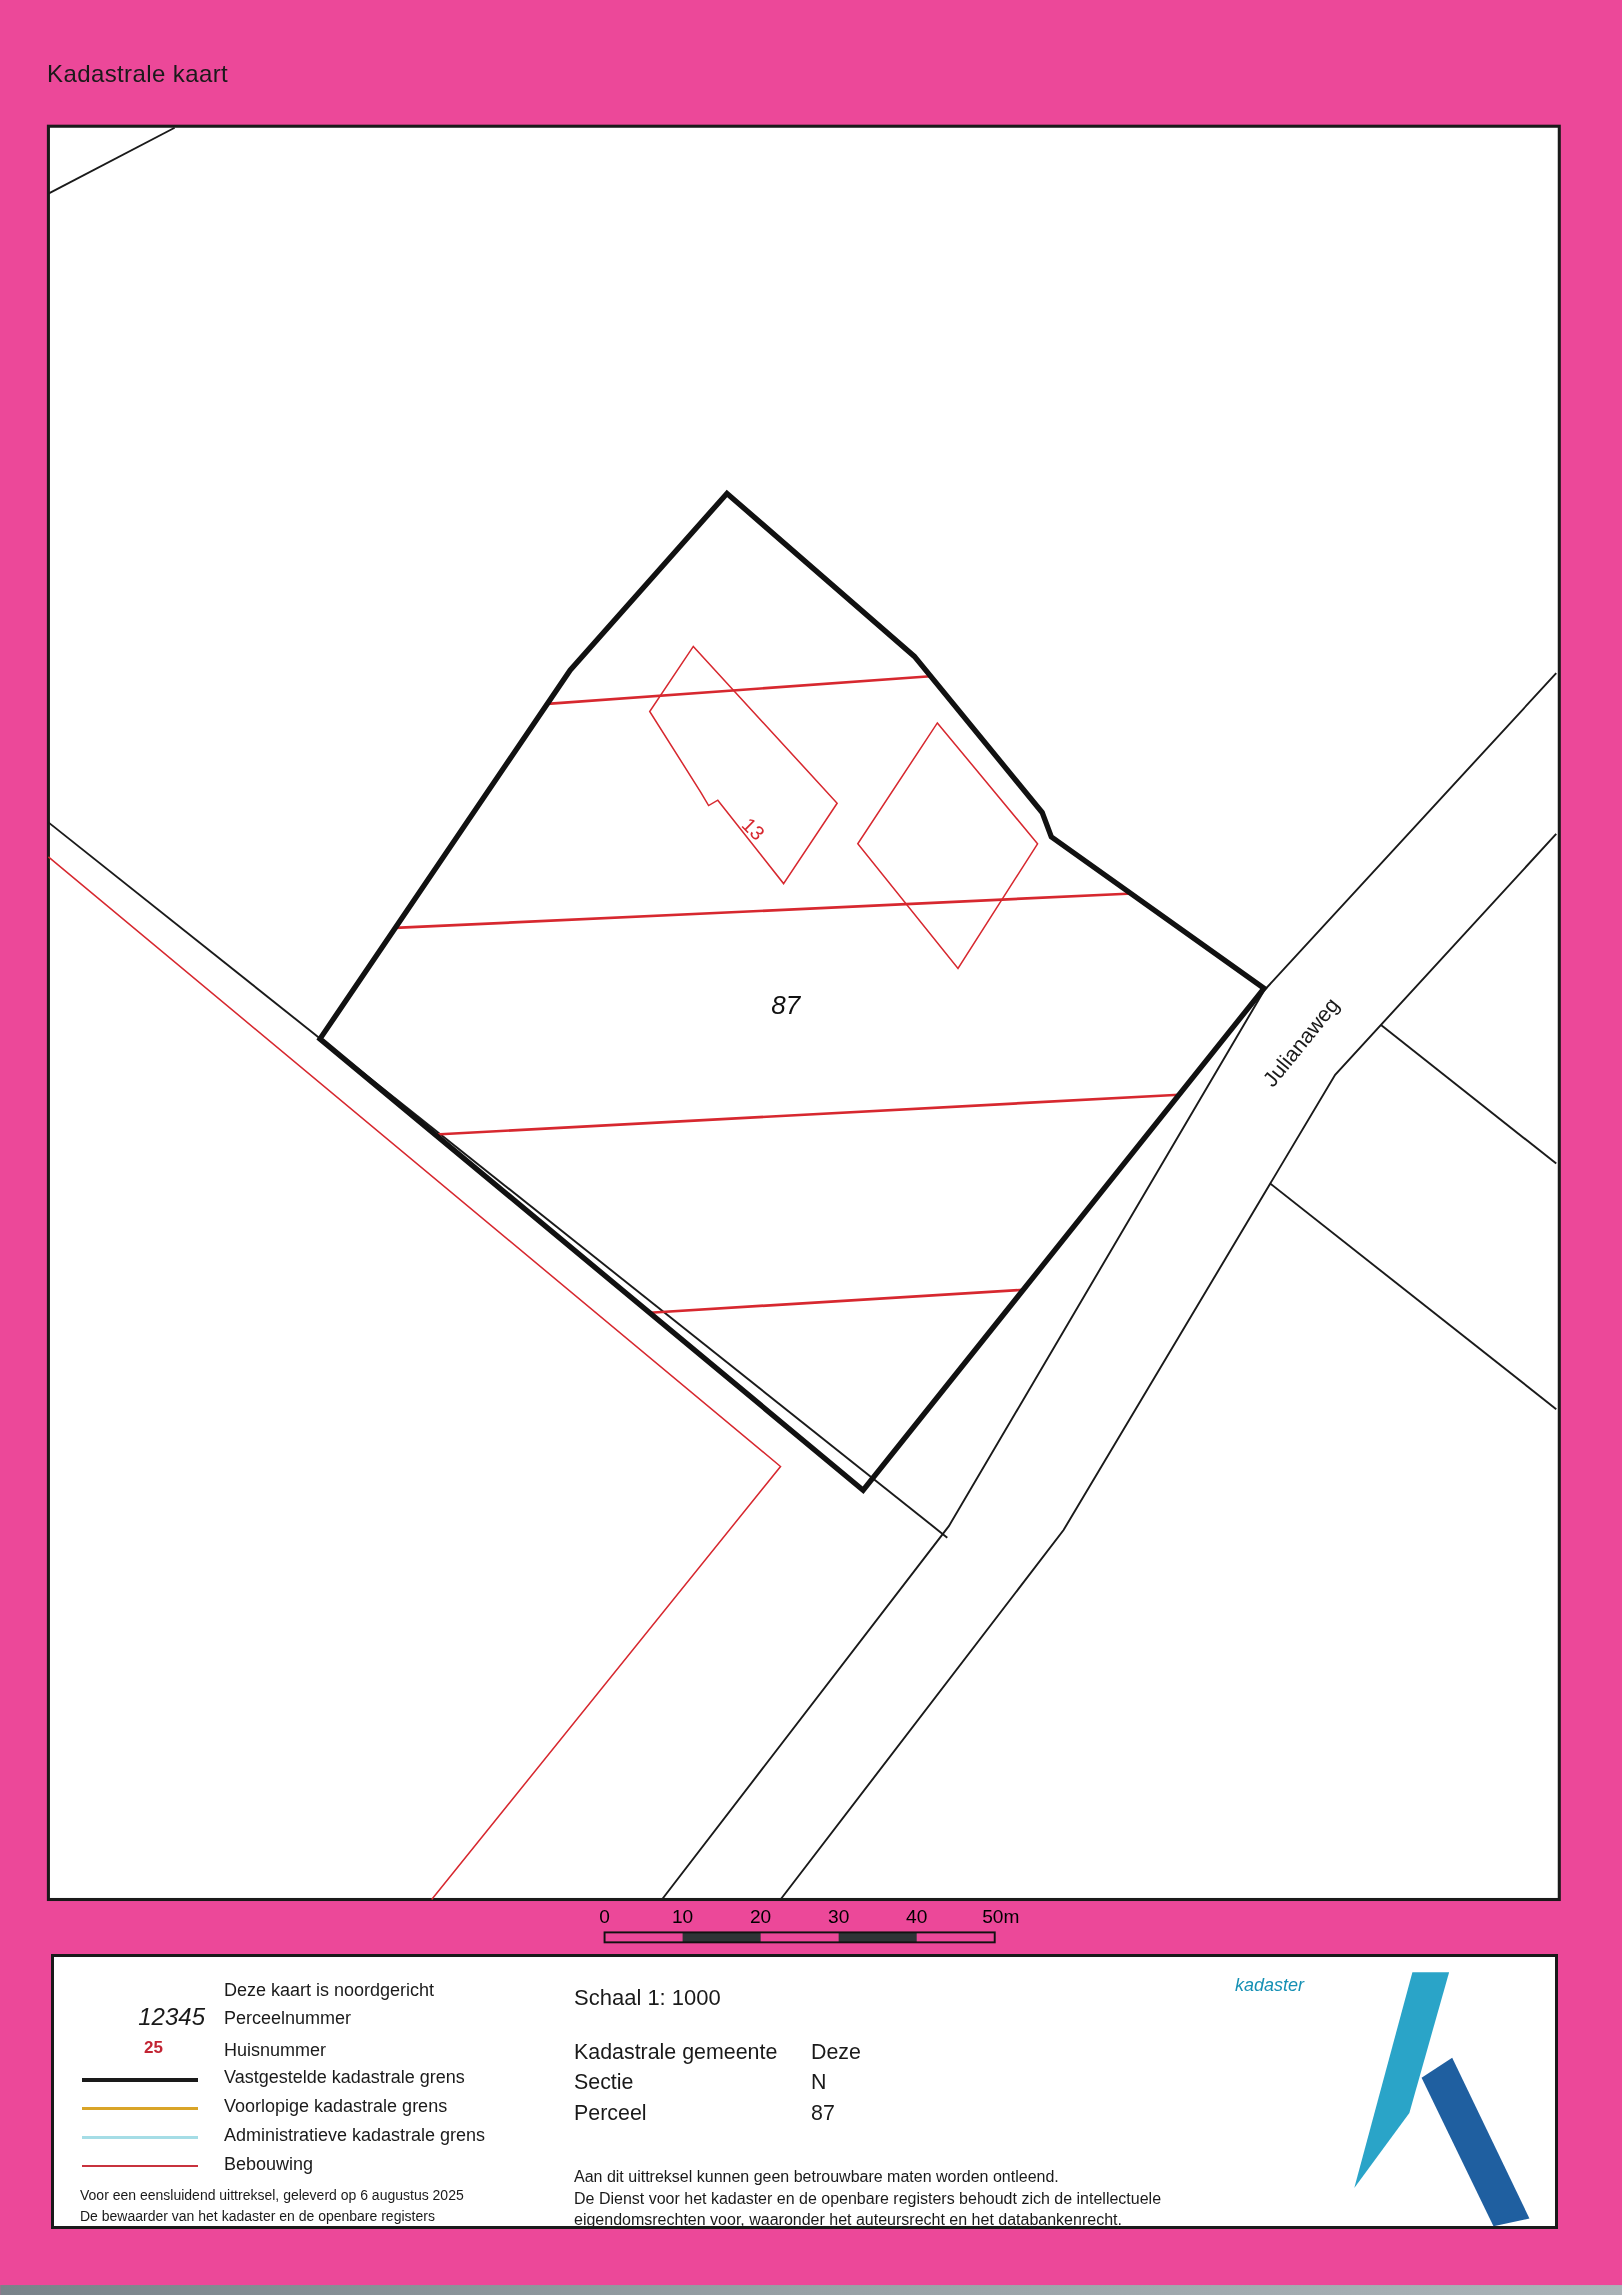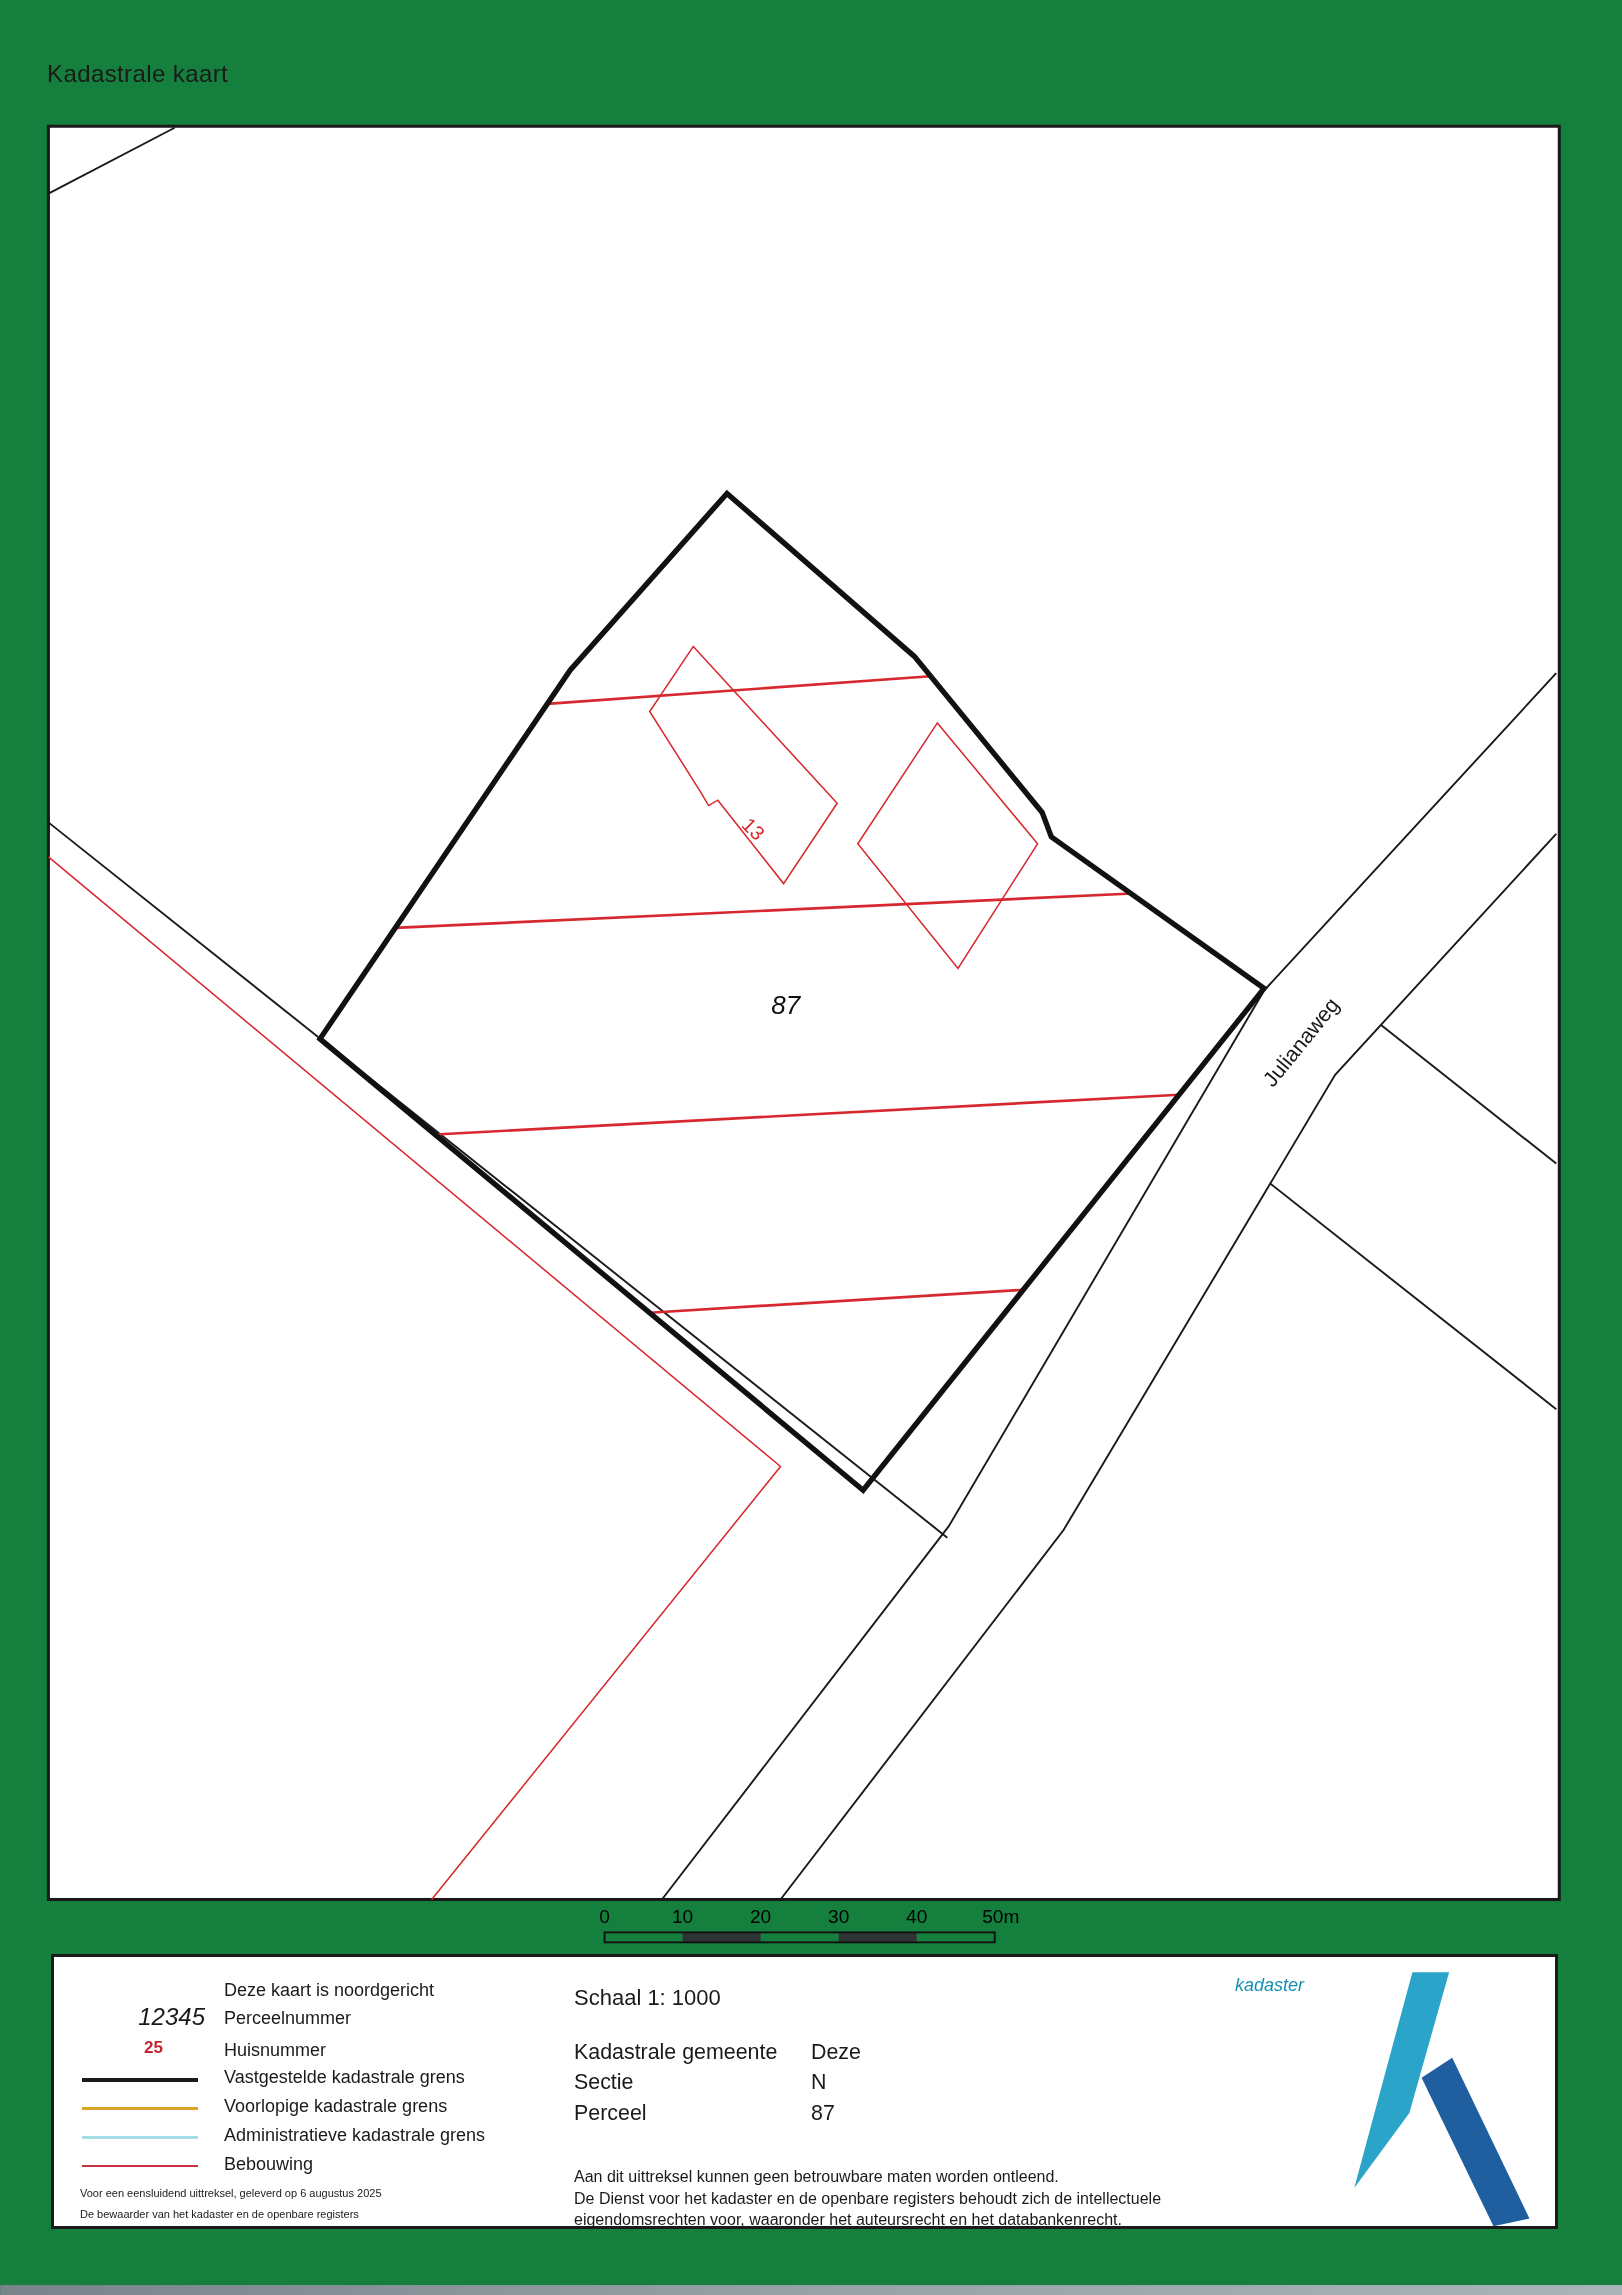--- a/index.html
+++ b/index.html
@@ -1,34 +1,34 @@
 <!DOCTYPE html>
 <html style="font-size:12.2px"><head>
 <meta charset="utf-8">
 <style>
   html,body{margin:0;padding:0;background:#ffffff;}
   .page{
-    position:relative;width:1623px;height:2295px;background:#15803d;overflow:hidden;
+    position:relative;width:1623px;height:2295px;background:#ec4899;overflow:hidden;
     font-family:"Liberation Sans", sans-serif;color:#1a1a1a;
   }
   .abs{position:absolute;}
   .page-title{left:47px;top:60px;font-size:24px;letter-spacing:0.4px;}
   svg.mapsvg{position:absolute;left:0;top:0;z-index:2;pointer-events:none;}
   
   .legend{left:51px;top:1954px;width:1501px;height:269px;border:3.8px solid #1a1a1a;background:#ffffff;z-index:1;}
   .legend .t{position:absolute;font-size:18px;white-space:nowrap;}
   .legend .sample-parcel{left:67px;top:46px;width:84px;font-size:24px;font-style:italic;text-align:right;}
   .legend .sample-house{left:90px;top:81px;width:61px;font-size:17px;font-weight:bold;color:#c22433;text-align:left;}
   .legend .lbl{left:170px;}
   .legend .swatch{position:absolute;left:27.5px;width:116px;border:0;}
   .sw-black{background:#1a1a1a;height:3.8px;}
   .sw-orange{background:#d9a427;height:3.1px;}
   .sw-cyan{background:#a5dde6;height:3.1px;}
   .sw-red{background:#c8323e;height:2.3px;}
-  .legend .small{font-size:11px;}
+  .legend .small{font-size:14px;}
   .legend .mid-label{font-size:21.4px;}
   .legend .fine{font-size:16px;}
   .logo-text{left:1181px;top:18.4px;font-size:34px;font-style:italic;color:#1590b4;letter-spacing:0px;}
 </style>
 </head>
 <body>
 
 <div class="page">
 
   <div class="abs page-title">Kadastrale kaart</div>

